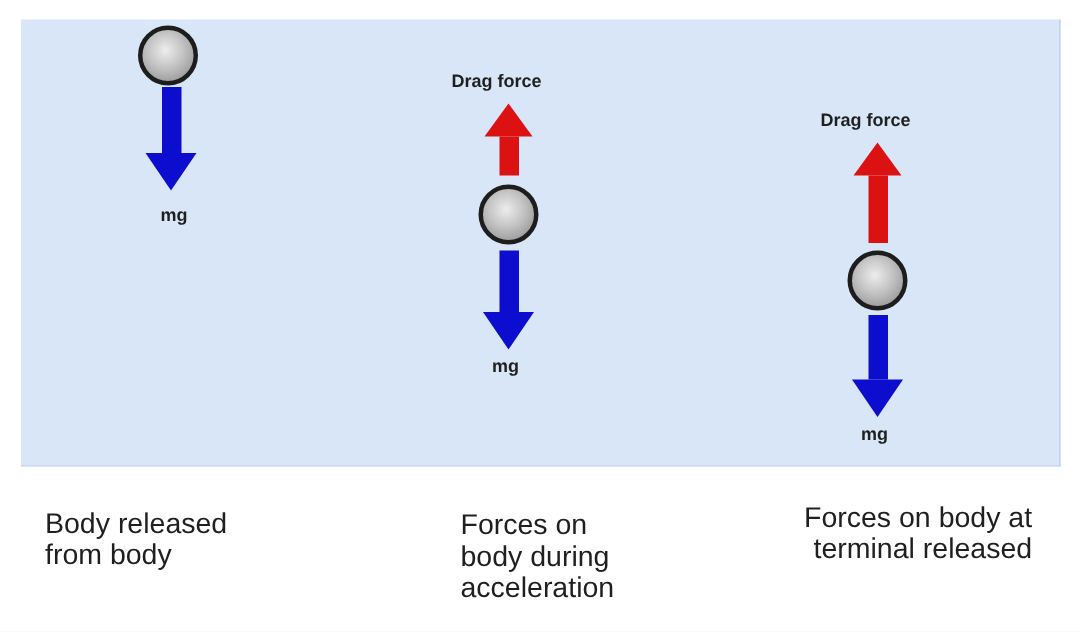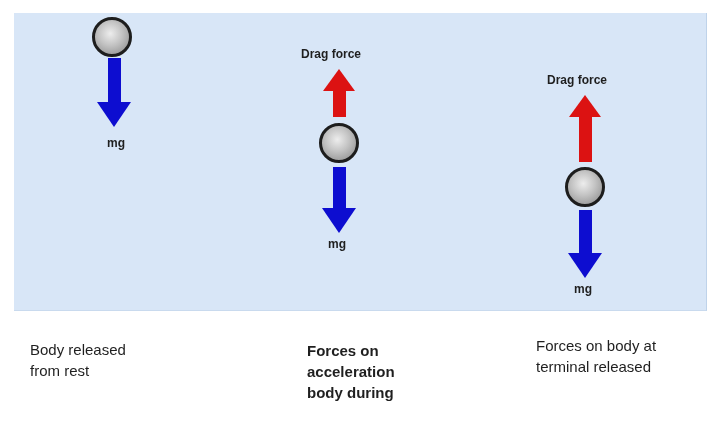--- a/index.html
+++ b/index.html
@@ -49,21 +49,21 @@
   }
   .flabel {
     position: absolute;
     font-size: 12px;
     font-weight: bold;
     color: var(--text, #1f1f1f);
     white-space: nowrap;
   }
   .caption {
     position: absolute;
-    font-size: 15px;
+    font-size: 19px;
     line-height: 21px;
     color: var(--text, #1f1f1f);
   }
   .caption span { display: block; white-space: nowrap; }
 </style>
 </head>
 <body>
 
 <div class="canvas">
 
@@ -101,27 +101,27 @@
     <div class="ball" style="left:565px; top:167px;"></div>
     <div class="arr down" style="left:568px; top:210px;">
       <div class="shaft" style="height:43px;"></div>
       <div class="head"></div>
     </div>
     <div class="flabel" style="left:574px; top:282px;">mg</div>
   </div>
 
   <div class="caption" style="left:30px; top:339px;">
     <span>Body released</span>
-    <span>from rest</span>
+    <span>from body</span>
   </div>
 
-  <div class="caption" style="left:307px; top:340px;font-weight:bold;">
+  <div class="caption" style="left:307px; top:340px;">
     <span>Forces on</span>
+    <span>body during</span>
     <span>acceleration</span>
-    <span>body during</span>
   </div>
 
-  <div class="caption" style="left:536px; top:335px;">
+  <div class="caption" style="left:536px; top:335px;text-align:right;">
     <span>Forces on body at</span>
     <span>terminal released</span>
   </div>
 
 </div>
 
 </body></html>

